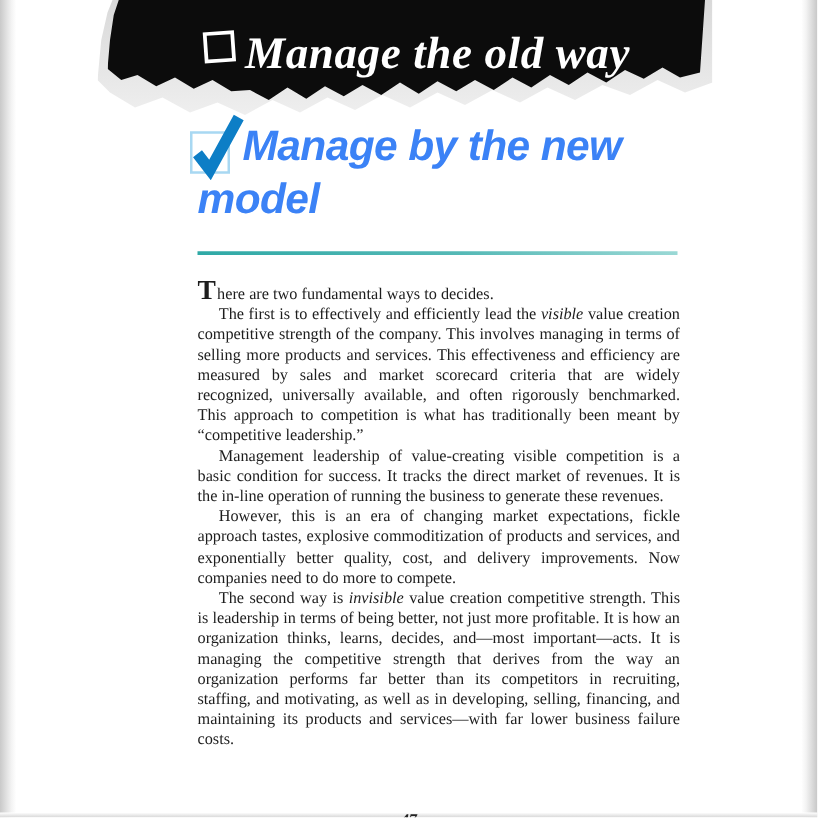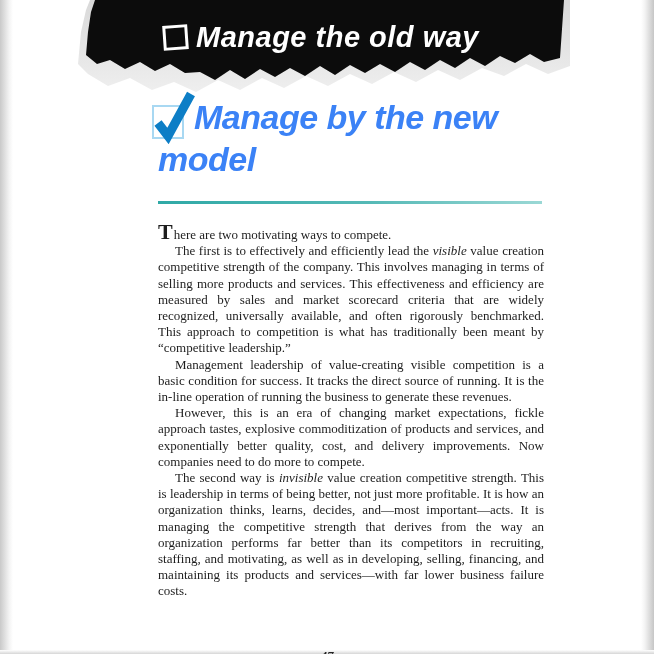--- a/index.html
+++ b/index.html
@@ -48,23 +48,23 @@
   }
   .banner-checkbox {
     position: absolute; left: 77px; top: 25px; width: 19px; height: 19px;
     border: 3px solid #ffffff;
     transform: rotate(-4deg);
     background: transparent;
   }
   .banner-title {
     position: absolute; left: 110px; top: 21px;
     color: #ffffff;
-    font-family: Liberation Sans, sans-serif;
+    font-family: Liberation Serif, serif;
     font-weight: bold; font-style: italic;
-    font-size: 29px; letter-spacing: 0.5px;
+    font-size: 36px; letter-spacing: 0.5px;
     white-space: nowrap;
   }
   
   .check-icon {
     position: absolute; left: 150px; top: 86px; width: 48px; height: 58px;
   }
   
   .heading {
     position: absolute; left: 158px; top: 96px; width: 410px;
     color: #3b82f6;
@@ -125,22 +125,22 @@
   </svg>
 
   <h1 class="heading" style="margin:0;">
     <span class="line1">Manage by the new</span>
     <span class="line2">model</span>
   </h1>
 
   <div class="rule"></div>
 
   <div class="body-text">
-      <p class=""><span class="lead">T</span><span>here are two motivating ways to compete.</span></p>
+      <p class=""><span class="lead">T</span><span>here are two fundamental ways to decides.</span></p>
       <p class="indent"><span>The first is to effectively and efficiently lead the </span><span class="it">visible</span><span> value creation competitive strength of the company. This involves managing in terms of selling more products and services. This effectiveness and efficiency are measured by sales and market scorecard criteria that are widely recognized, universally available, and often rigorously benchmarked. This approach to competition is what has traditionally been meant by “competitive leadership.”</span></p>
-      <p class="indent"><span>Management leadership of value-creating visible competition is a basic condition for success. It tracks the direct source of running. It is the in-line operation of running the business to generate these revenues.</span></p>
+      <p class="indent"><span>Management leadership of value-creating visible competition is a basic condition for success. It tracks the direct market of revenues. It is the in-line operation of running the business to generate these revenues.</span></p>
       <p class="indent"><span>However, this is an era of changing market expectations, fickle approach tastes, explosive commoditization of products and services, and exponentially better quality, cost, and delivery improvements. Now companies need to do more to compete.</span></p>
       <p class="indent"><span>The second way is </span><span class="it">invisible</span><span> value creation competitive strength. This is leadership in terms of being better, not just more profitable. It is how an organization thinks, learns, decides, and—most important—acts. It is managing the competitive strength that derives from the way an organization performs far better than its competitors in recruiting, staffing, and motivating, as well as in developing, selling, financing, and maintaining its products and services—with far lower business failure costs.</span></p>
     </div>
 
   <div class="page-number">47</div>
 
 </div>
 
 </body></html>

